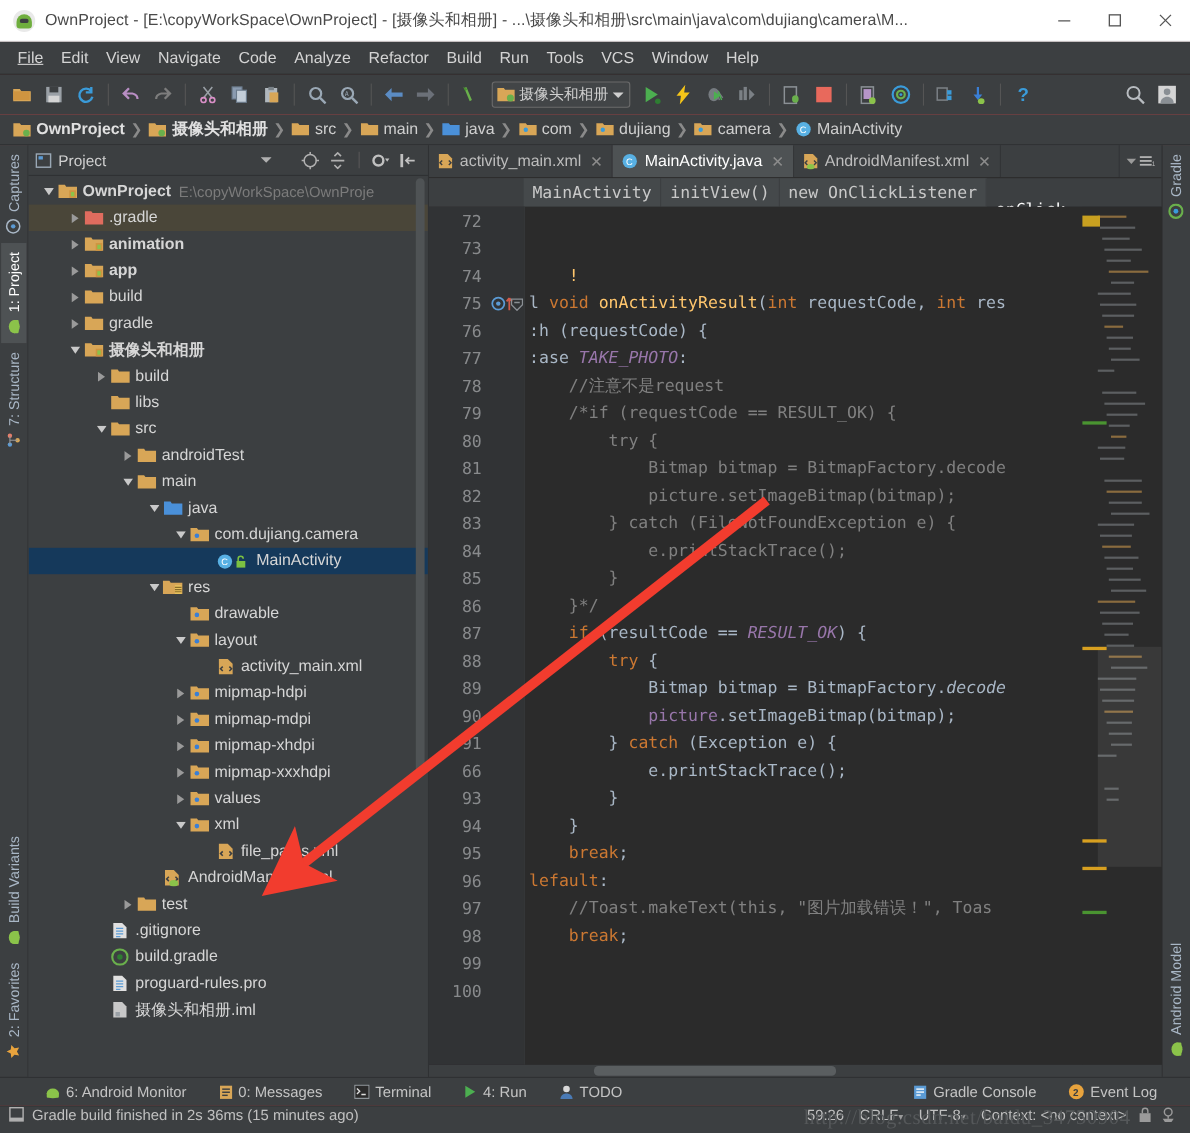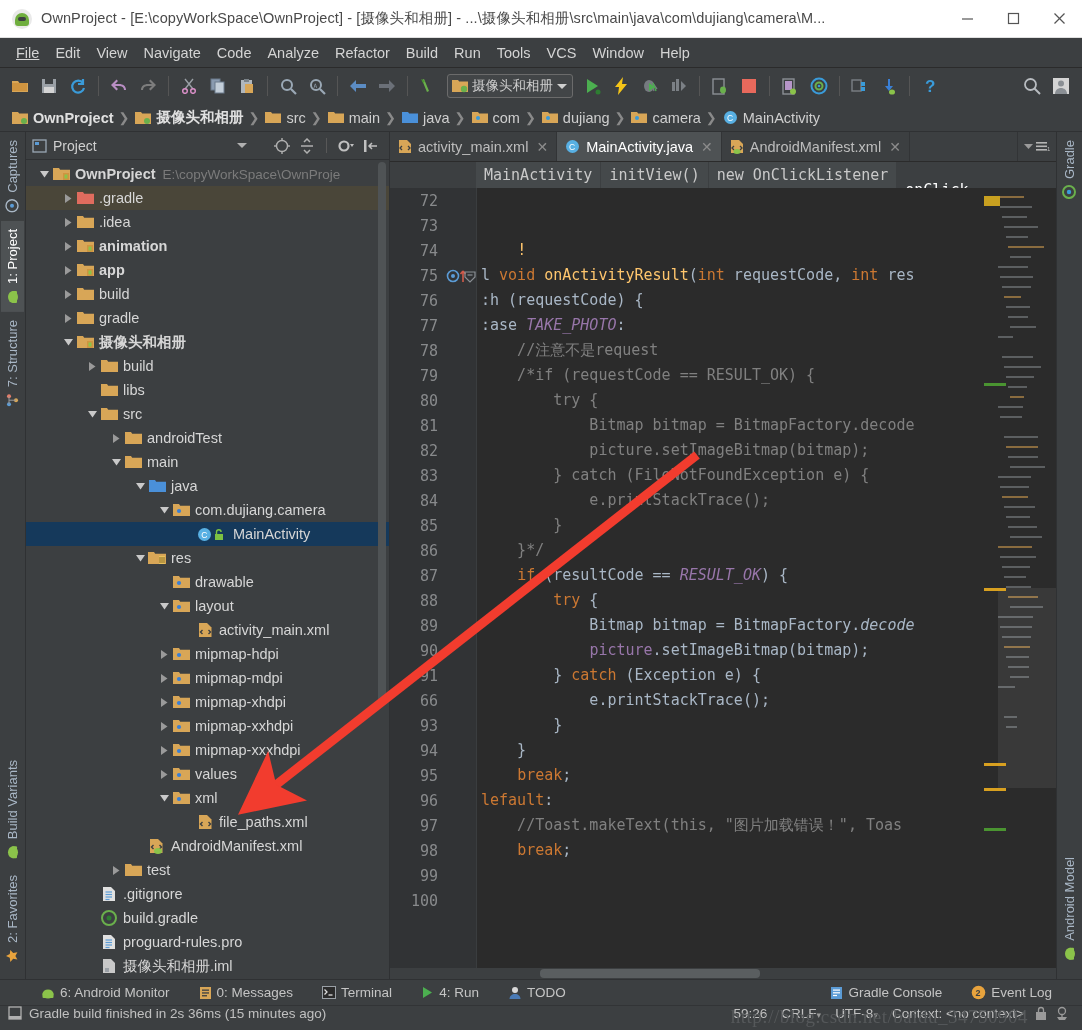--- a/index.html
+++ b/index.html
@@ -637,33 +637,20 @@
           </div>
           <div class="trow" style="padding-left: 34px;">
             <span class="tri">
               <svg width="7" height="9" viewBox="0 0 7 9">
                 <path d="M0 0v9l6.5-4.5z" fill="#9a9a9a"></path>
               </svg>
             </span>
             <span class="ticon">
               <svg width="17" height="14" viewBox="0 0 17 14">
                 <path d="M0 1h6l1.2 1.7H17V13H0z" fill="#d8a657"></path>
-              </svg>
-            </span>
-            <span class="tlabel">.idea</span>
-          </div>
-          <div class="trow" style="padding-left: 34px;">
-            <span class="tri">
-              <svg width="7" height="9" viewBox="0 0 7 9">
-                <path d="M0 0v9l6.5-4.5z" fill="#9a9a9a"></path>
-              </svg>
-            </span>
-            <span class="ticon">
-              <svg width="17" height="14" viewBox="0 0 17 14">
-                <path d="M0 1h6l1.2 1.7H17V13H0z" fill="#d8a657"></path>
                 <rect x="10" y="6" width="6" height="7" fill="#cf9440"></rect>
                 <rect x="11.5" y="7.5" width="3" height="4" fill="#8bc34a"></rect>
               </svg>
             </span>
             <span class="tlabel b">animation</span>
           </div>
           <div class="trow" style="padding-left: 34px;">
             <span class="tri">
               <svg width="7" height="9" viewBox="0 0 7 9">
                 <path d="M0 0v9l6.5-4.5z" fill="#9a9a9a"></path>
@@ -904,34 +891,20 @@
                 <path d="M0 0v9l6.5-4.5z" fill="#9a9a9a"></path>
               </svg>
             </span>
             <span class="ticon">
               <svg width="17" height="14" viewBox="0 0 17 14">
                 <path d="M0 1h6l1.2 1.7H17V13H0z" fill="#d8a657"></path>
                 <circle cx="6" cy="8" r="2.1" fill="#3a7fd5"></circle>
               </svg>
             </span>
             <span class="tlabel">mipmap-xhdpi</span>
-          </div>
-          <div class="trow" style="padding-left: 130px;">
-            <span class="tri">
-              <svg width="7" height="9" viewBox="0 0 7 9">
-                <path d="M0 0v9l6.5-4.5z" fill="#9a9a9a"></path>
-              </svg>
-            </span>
-            <span class="ticon">
-              <svg width="17" height="14" viewBox="0 0 17 14">
-                <path d="M0 1h6l1.2 1.7H17V13H0z" fill="#d8a657"></path>
-                <circle cx="6" cy="8" r="2.1" fill="#3a7fd5"></circle>
-              </svg>
-            </span>
-            <span class="tlabel">mipmap-xxhdpi</span>
           </div>
           <div class="trow" style="padding-left: 130px;">
             <span class="tri">
               <svg width="7" height="9" viewBox="0 0 7 9">
                 <path d="M0 0v9l6.5-4.5z" fill="#9a9a9a"></path>
               </svg>
             </span>
             <span class="ticon">
               <svg width="17" height="14" viewBox="0 0 17 14">
                 <path d="M0 1h6l1.2 1.7H17V13H0z" fill="#d8a657"></path>

